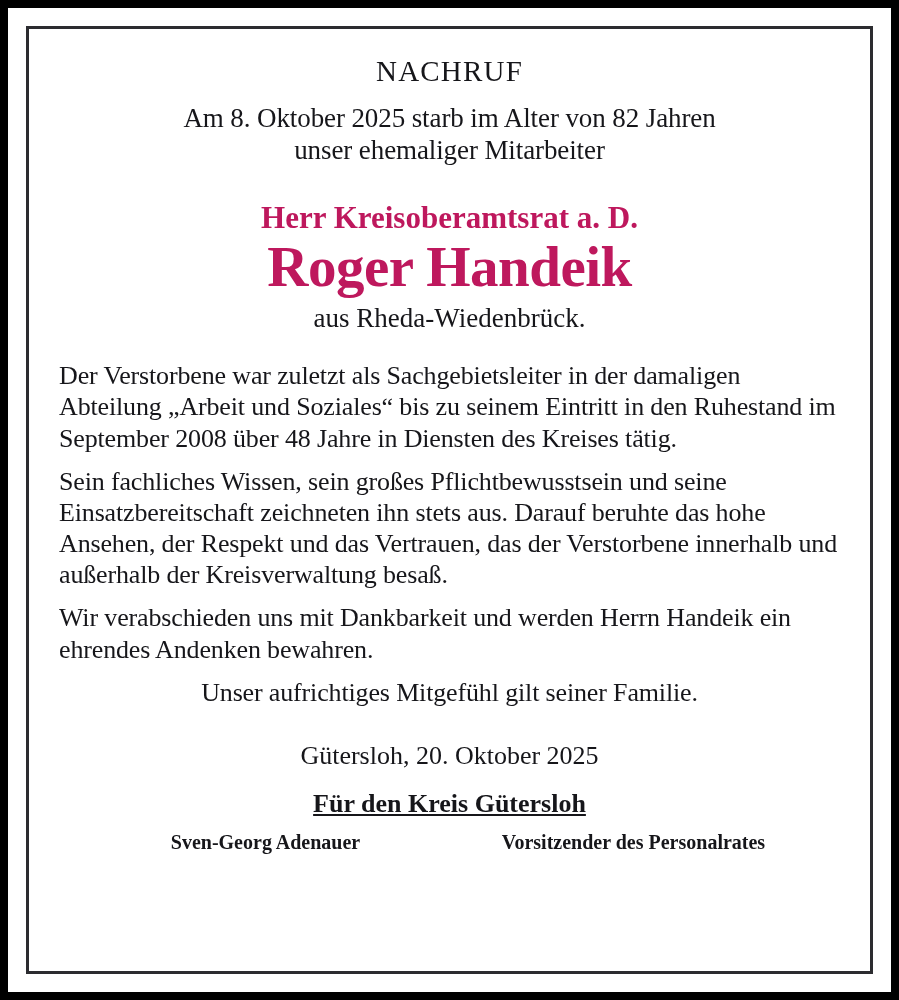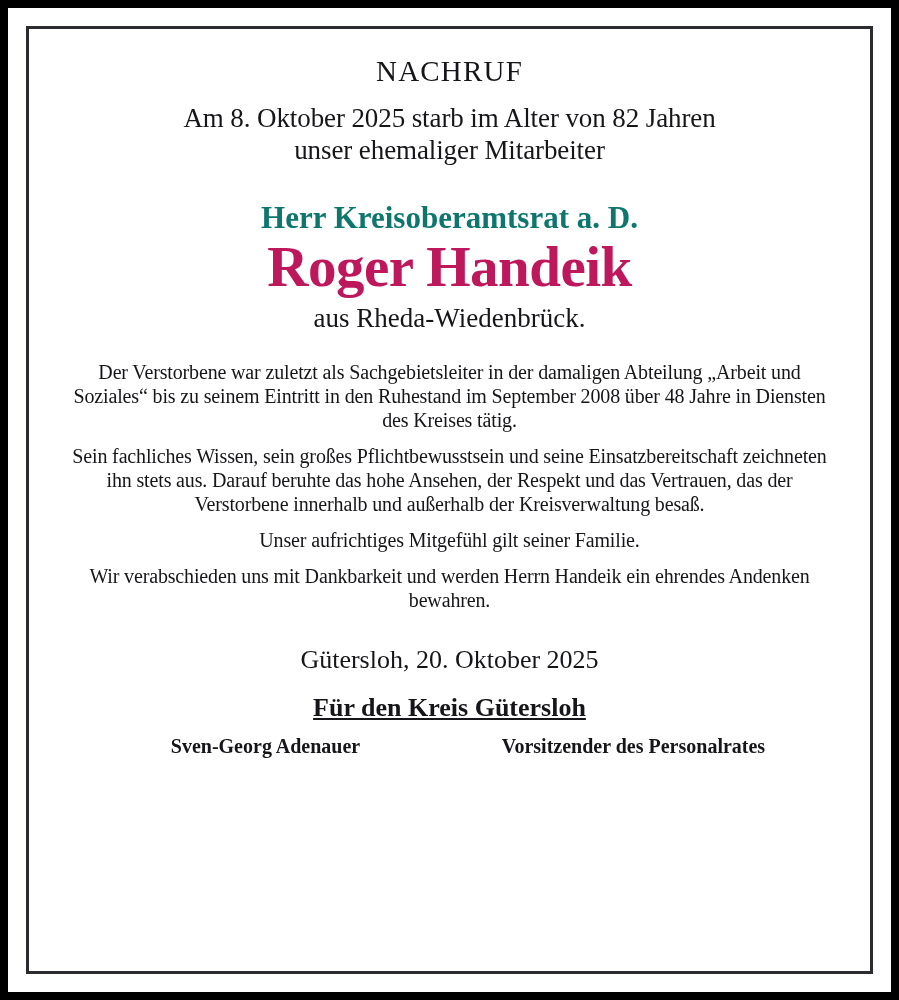--- a/index.html
+++ b/index.html
@@ -57,44 +57,43 @@
     margin: 0 0 34px 0;
     letter-spacing: -0.1px;
   }
 
   .deceased-title {
     font-size: 31px;
     font-weight: 700;
     line-height: 1.1;
     text-align: center;
     margin: 0 0 2px 0;
-    color: #0f766e;
+    color: #be185d;
   }
 
   .deceased-name {
     font-size: 57px;
     font-weight: 700;
     line-height: 1.06;
     text-align: center;
     margin: 0 0 6px 0;
     letter-spacing: -0.5px;
     color: #be185d;
   }
 
   .deceased-origin {
     font-size: 27px;
     line-height: 1.15;
     text-align: center;
     margin: 0 0 26px 0;
   }
 
   .body-block {
-    font-size: 20px;
+    font-size: 26px;
     line-height: 1.2;
-    text-align: center;
     margin: 0 0 12px 0;
     letter-spacing: -0.15px;
   }
 
   .body-block:last-of-type {
     margin-bottom: 0;
   }
 
   .place-date {
     font-size: 26px;
@@ -150,23 +149,23 @@
       <div class="deceased-title">Herr Kreisoberamtsrat a. D.</div>
 
       <div class="deceased-name">Roger Handeik</div>
 
       <div class="deceased-origin">aus Rheda-Wiedenbrück.</div>
 
       <div class="body-block">Der Verstorbene war zuletzt als Sachgebietsleiter in der damaligen Abteilung „Arbeit und Soziales“ bis zu seinem Eintritt in den Ruhestand im September 2008 über 48 Jahre in Diensten des Kreises tätig.</div>
 
       <div class="body-block">Sein fachliches Wissen, sein großes Pflichtbewusstsein und seine Einsatzbereitschaft zeichneten ihn stets aus. Darauf beruhte das hohe Ansehen, der Respekt und das Vertrauen, das der Verstorbene innerhalb und außerhalb der Kreisverwaltung besaß.</div>
 
+      <div class="body-block">Wir verabschieden uns mit Dankbarkeit und werden Herrn Handeik ein ehrendes Andenken bewahren.</div>
+
       <div class="body-block">Unser aufrichtiges Mitgefühl gilt seiner Familie.</div>
-
-      <div class="body-block">Wir verabschieden uns mit Dankbarkeit und werden Herrn Handeik ein ehrendes Andenken bewahren.</div>
 
       <div class="place-date">Gütersloh, 20. Oktober 2025</div>
 
       <div class="signoff-heading">Für den Kreis Gütersloh</div>
 
       <div class="signatories">
         <div class="signatory">
           <span class="signatory-name">Sven-Georg Adenauer</span>
         </div>
         <div class="signatory">

